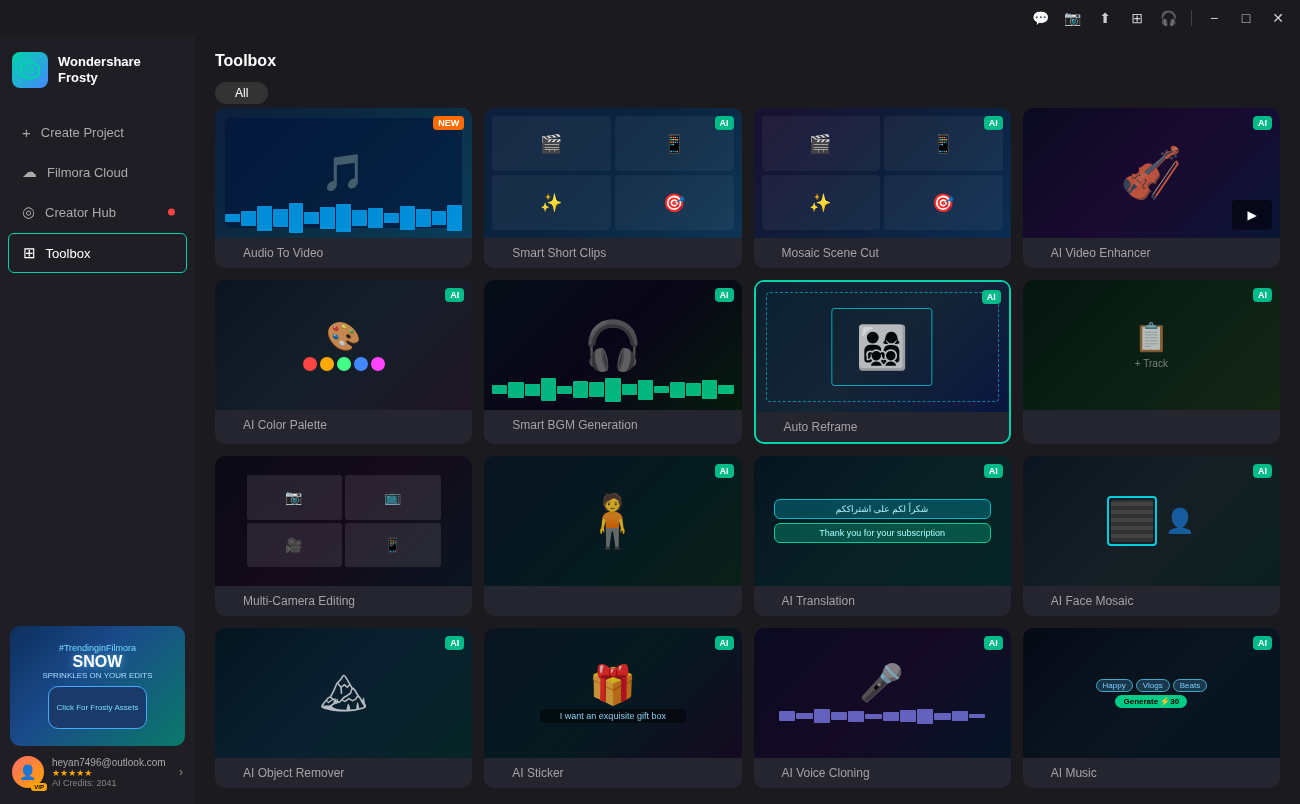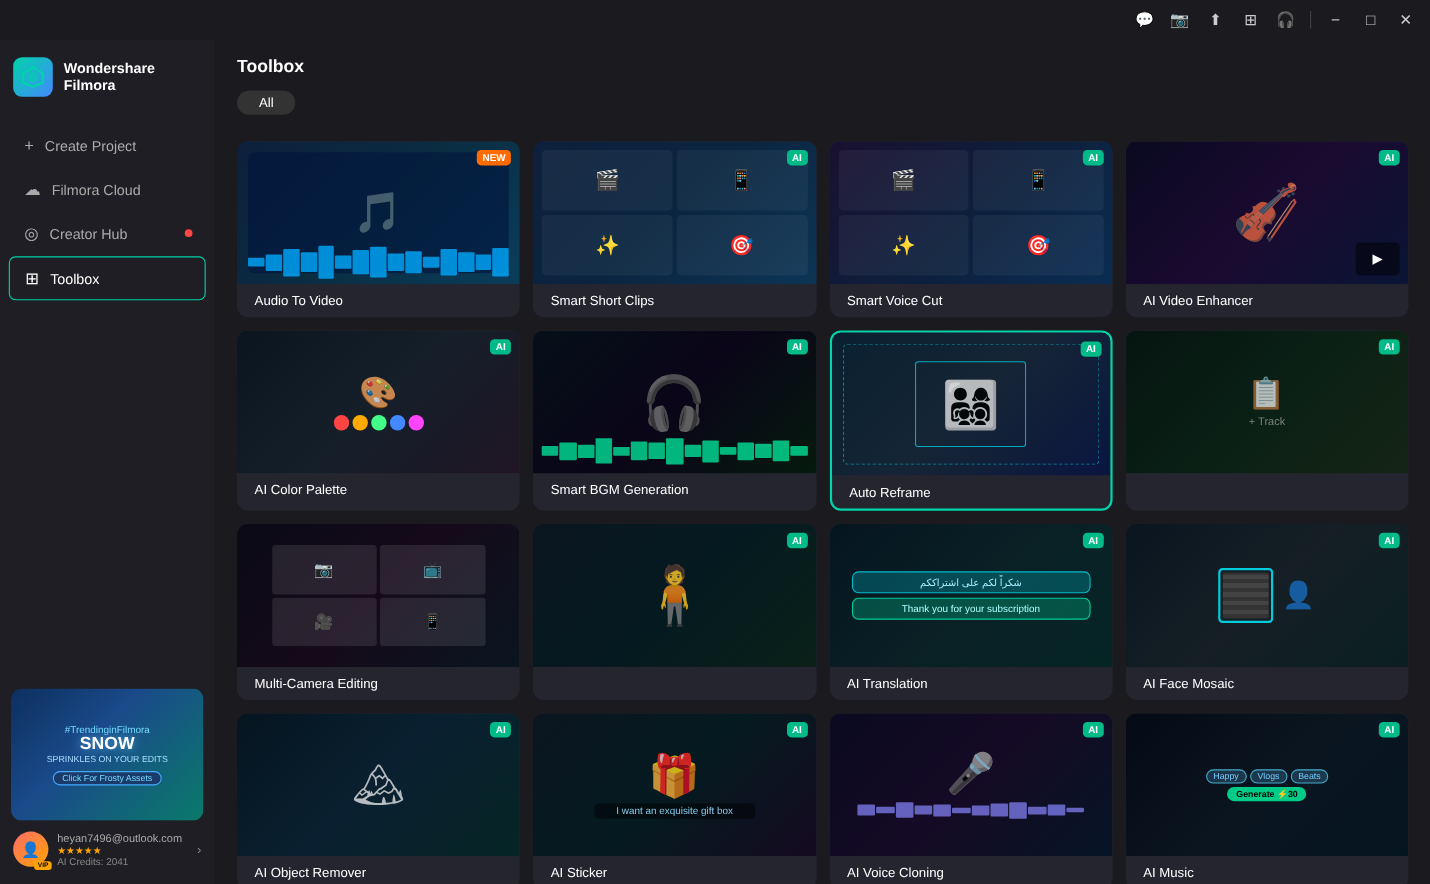--- a/index.html
+++ b/index.html
@@ -134,21 +134,21 @@
     .promo-sub {
       font-size: 8px;
       color: #adf;
       text-align: center;
     }
     .promo-btn {
       margin-top: 6px;
       background: #1a3a6a;
       border: 1px solid #4af;
       color: #7df;
-      padding: 1px 8px;
+      padding: 16px 8px;
       border-radius: 10px;
       font-size: 8px;
       cursor: pointer;
     }
     .sidebar-user {
       display: flex;
       align-items: center;
       gap: 8px;
       padding: 10px 12px 0;
     }
@@ -191,21 +191,21 @@
     .content-area::-webkit-scrollbar-thumb { background: #444; border-radius: 3px; }
     .page-title {
       font-size: 16px;
       font-weight: 600;
       color: #fff;
       margin-bottom: 12px;
     }
     .filter-tabs {
       display: flex;
       gap: 6px;
-      margin-bottom: 24px;
+      margin-bottom: 4px;
       align-items: flex-end;
     }
     .filter-tab {
       padding: 4px 20px;
       border-radius: 20px;
       font-size: 12px;
       cursor: pointer;
       background: transparent;
       color: #888;
       border: none;
@@ -254,23 +254,23 @@
       right: 8px;
       background: #ff6b00;
       color: #fff;
       font-size: 9px;
       font-weight: bold;
       padding: 2px 5px;
       border-radius: 4px;
       z-index: 2;
     }
     .tool-label {
-      padding: 8px 16px;
+      padding: 8px 28px;
       font-size: 12px;
-      color: #ffffff;
+      color: #a3a3a3;
     }
   </style>
 </head>
 <body>
 
 <div class="titlebar">
   <div class="titlebar-icon">💬</div>
   <div class="titlebar-icon">📷</div>
   <div class="titlebar-icon">⬆</div>
   <div class="titlebar-icon">⊞</div>
@@ -285,21 +285,21 @@
   <div class="sidebar">
     <div class="logo-area">
       <div class="logo-icon">
         <svg width="22" height="22" viewBox="0 0 22 22">
           <polygon points="11,2 20,8 20,16 11,20 2,16 2,8" fill="none" stroke="#00d4aa" stroke-width="2"></polygon>
           <polygon points="11,6 16,9 16,14 11,17 6,14 6,9" fill="#00d4aa" opacity="0.5"></polygon>
         </svg>
       </div>
       <div class="logo-text">
         <span class="logo-brand">Wondershare</span>
-        <span class="logo-brand">Filmora</span>
+        <span class="logo-brand">Frosty</span>
       </div>
     </div>
 
     <div id="nav-container">
         <div class="nav-item">
     <span class="nav-icon">+</span>
     <span>Create Project</span>
 
   </div>
         <div class="nav-item">
@@ -403,21 +403,21 @@
         <div style="display:grid; grid-template-columns:1fr 1fr; gap:4px; padding:8px; width:100%; height:100%;">
           <div style="background:rgba(255,255,255,0.05); border-radius:4px; display:flex; align-items:center; justify-content:center; font-size:18px;">🎬</div>
           <div style="background:rgba(255,255,255,0.05); border-radius:4px; display:flex; align-items:center; justify-content:center; font-size:18px;">📱</div>
           <div style="background:rgba(255,255,255,0.05); border-radius:4px; display:flex; align-items:center; justify-content:center; font-size:18px;">✨</div>
           <div style="background:rgba(255,255,255,0.05); border-radius:4px; display:flex; align-items:center; justify-content:center; font-size:18px;">🎯</div>
         </div>
         <div class="ai-badge">AI</div>
       </div>
 
     </div>
-    <div class="tool-label">Smart Voice Cut</div>
+    <div class="tool-label">Mosaic Scene Cut</div>
   </div>
         <div class="tool-card">
     <div class="tool-thumb">
 
       <div style="width:100%; height:100%; background:linear-gradient(135deg, #0a0a20, #1a0a30, #0a1535); position:relative; display:flex; align-items:center; justify-content:center;">
         <div style="font-size:50px; opacity:0.7;">🎻</div>
         <div style="position:absolute; bottom:8px; right:8px; width:40px; height:30px; background:rgba(0,0,0,0.5); border-radius:4px; display:flex; align-items:center; justify-content:center; font-size:12px;">▶</div>
         <div class="ai-badge">AI</div>
       </div>
 

